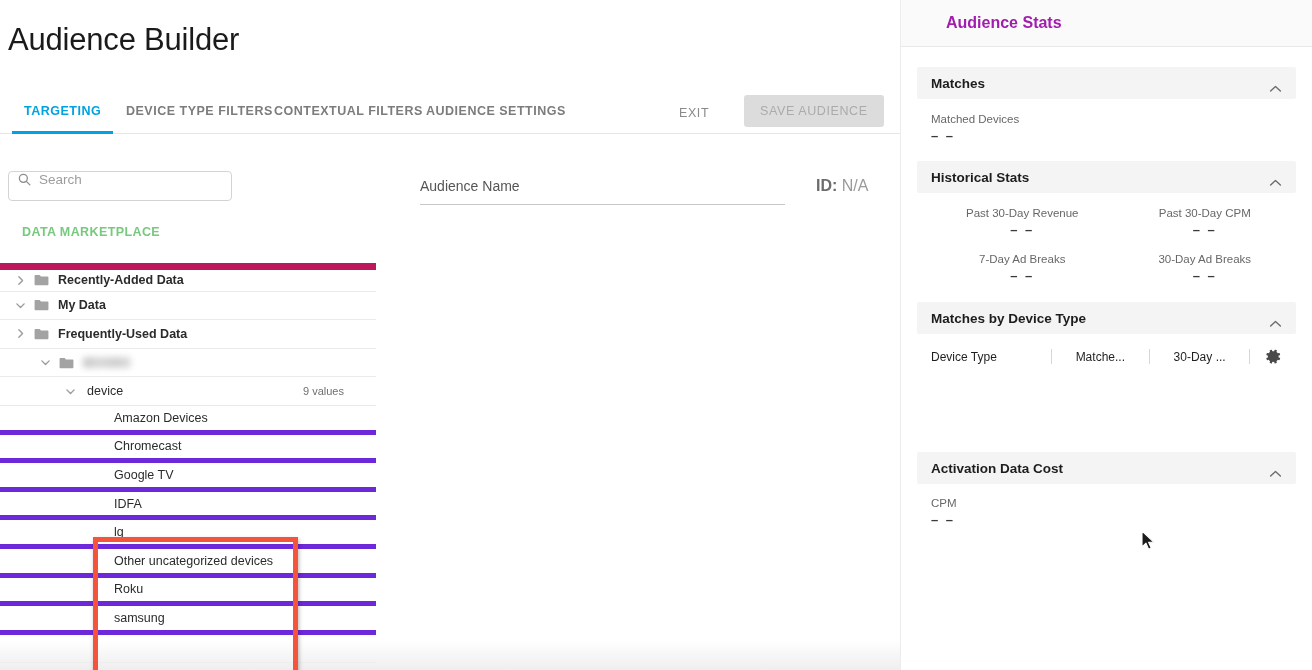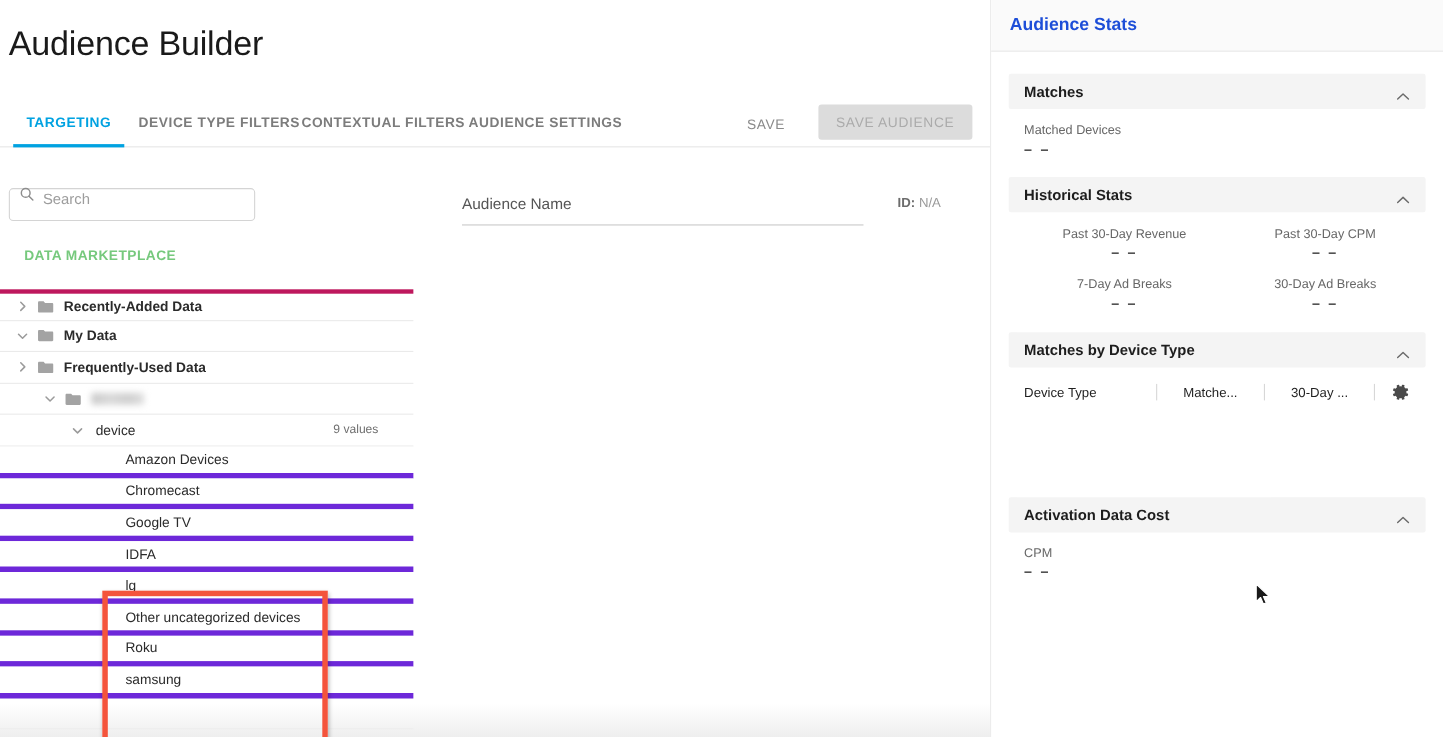--- a/index.html
+++ b/index.html
@@ -85,22 +85,22 @@
     background: #ffffff;
     overflow: hidden;
   }
   .search-box {
     position: absolute;
     left: 8px; top: 36px;
     width: 224px; height: 30px;
     border: 1px solid #d4d4d4;
     border-radius: 4px;
     display: flex;
-    align-items: flex-end;
-    padding: 12px 9px;
+    align-items: flex-start;
+    padding: 0 9px;
     background: #fff;
   }
   .search-box svg { flex: 0 0 auto; margin-right: 8px; }
   .search-box input {
     border: none; outline: none;
     font-family: "Liberation Sans", sans-serif;
     font-size: 13.5px;
     color: #555;
     width: 100%;
     background: transparent;
@@ -121,21 +121,21 @@
   .tree-row {
     position: relative;
     height: 28.6px;
     border-bottom: 1px solid #eaeaea;
     display: flex;
     align-items: center;
     font-size: 12.5px;
     color: #2b2b2b;
     cursor: pointer;
   }
-  .tree-row.first { border-top: 4px solid #be185d; }
+  .tree-row.first { border-top: 7px solid #be185d; }
   .tree-row .caret { width: 13px; height: 13px; flex: 0 0 auto; }
   .tree-row .folder { width: 15px; height: 12px; flex: 0 0 auto; margin: 0 9px 0 7px; }
   .tree-row .lbl { font-weight: 700; font-size: 12.5px; }
   .tree-row .lbl.plain { font-weight: 400; }
   .tree-row .count {
     position: absolute; right: 32px;
     font-size: 11px; color: #6f6f6f; font-weight: 400;
   }
   .blurred {
     display: inline-block;
@@ -191,21 +191,21 @@
     border: none; outline: none; width: 100%;
     font-family: "Liberation Sans", sans-serif;
     font-size: 14px;
     color: #3a3a3a;
     background: transparent;
   }
   .aud-name-wrap input::placeholder { color: #555; }
   .id-label {
     position: absolute;
     left: 440px; top: 42px;
-    font-size: 12px;
+    font-size: 16px;
     color: #9a9a9a;
   }
   .id-label b { color: #6c6c6c; font-weight: 700; }
 
   .segment-card {
     position: absolute;
     left: 44px; top: 93px;
     width: 444px; height: 157px;
     background: #f4f4f4;
     border: 1px solid #e2e2e2;
@@ -266,21 +266,21 @@
     overflow: hidden;
   }
   .rp-header {
     height: 47px;
     background: #fafafa;
     border-bottom: 1px solid #e9e9e9;
     display: flex; align-items: center;
     padding-left: 17px;
   }
   .rp-header-title {
-    font-size: 16px; font-weight: 700; color: #1d4ed8;
+    font-size: 16px; font-weight: 700; color: #a21caf; margin-left: 28px;
   }
   .section-head {
     margin: 0 16px;
     height: 32px;
     background: #f4f4f4;
     display: flex; align-items: center;
     padding: 0 14px;
     justify-content: space-between;
     cursor: pointer;
     border-radius: 2px;
@@ -334,21 +334,21 @@
   <div id="main">
 
     <div class="page-title">Audience Builder</div>
 
     <div class="tabbar">
       <div class="tab active" style="left:12px;padding:0 12px;">TARGETING</div>
       <div class="tab" style="left:114px;padding:0 12px;">DEVICE TYPE FILTERS</div>
       <div class="tab" style="left:262px;padding:0 12px;">CONTEXTUAL FILTERS</div>
       <div class="tab" style="left:414px;padding:0 12px;">AUDIENCE SETTINGS</div>
 
-      <div class="topbtn exit-btn" style="left:679px;">SAVE</div>
+      <div class="topbtn exit-btn" style="left:679px;">EXIT</div>
       <div class="topbtn save-btn" style="left:744px;">SAVE AUDIENCE</div>
     </div>
 
     <div id="sidebar">
 
       <div class="search-box">
         <span>
           <svg width="13" height="13" viewBox="0 0 16 16" fill="none" stroke="#8d8d8d" stroke-width="1.6">
             <circle cx="6.6" cy="6.6" r="4.9"></circle>
             <line x1="10.3" y1="10.3" x2="14.6" y2="14.6" stroke-linecap="round"></line>

